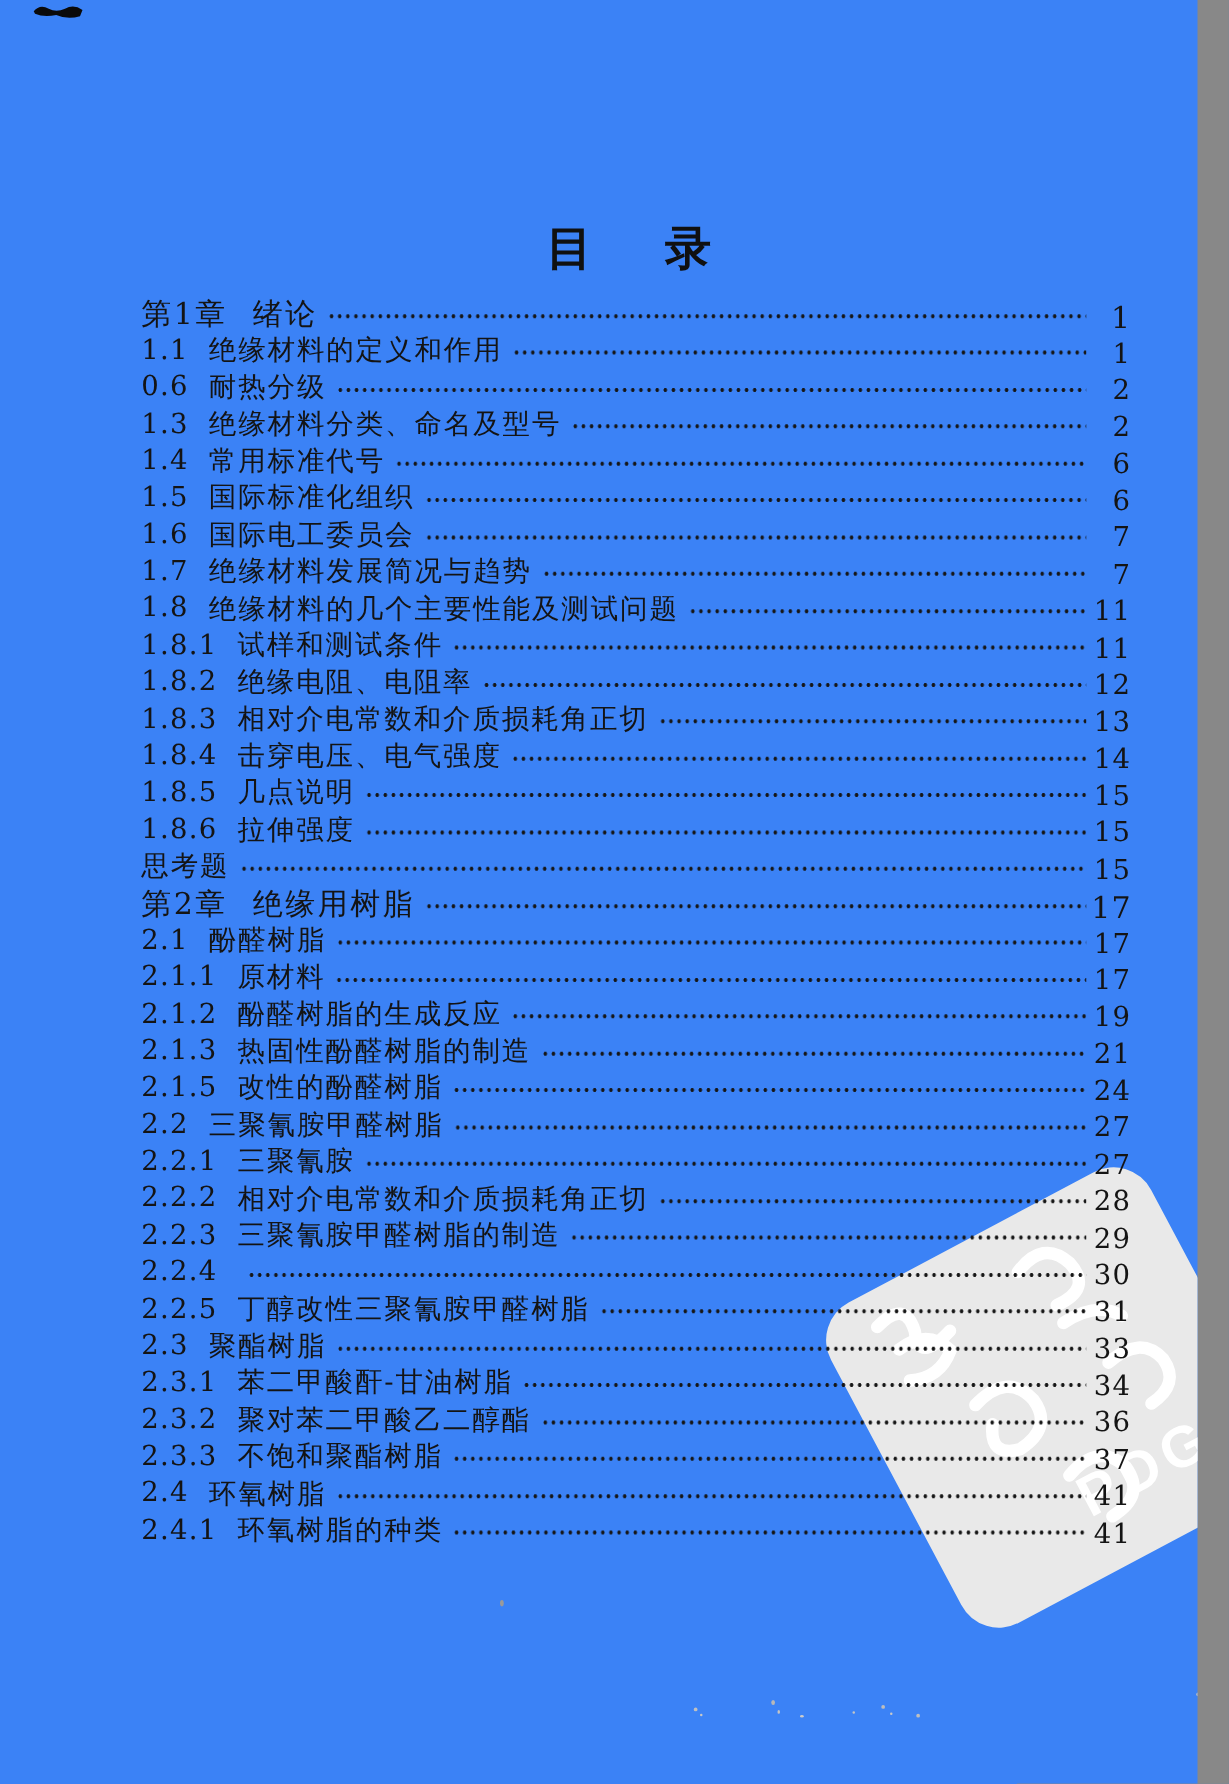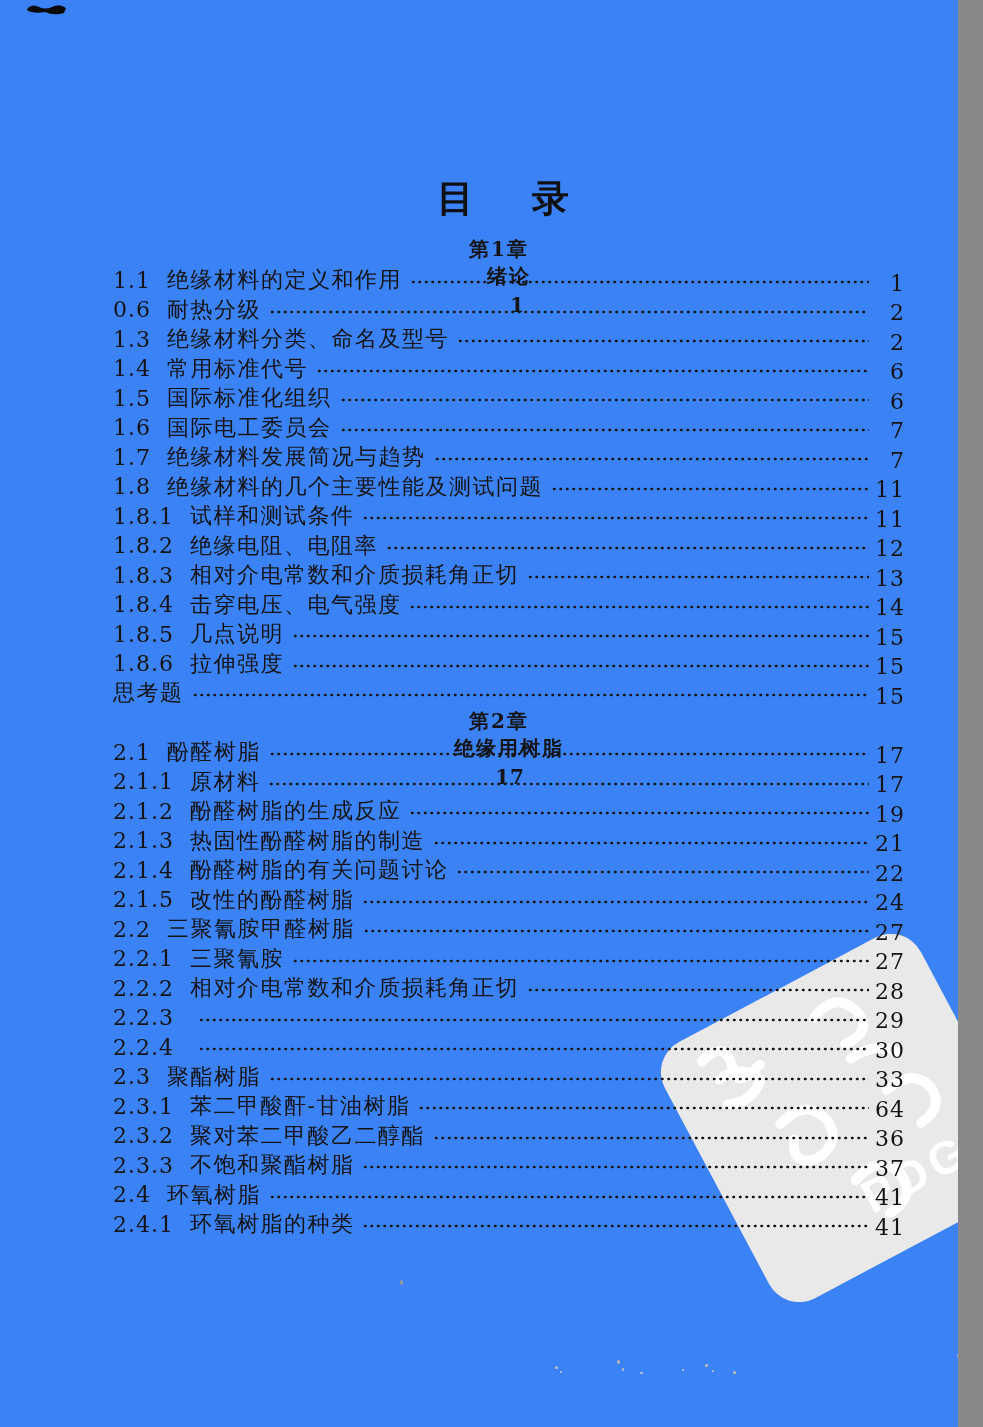--- a/index.html
+++ b/index.html
@@ -40,21 +40,21 @@
   .toc{
     position:absolute;left:113px;top:236px;width:792px;
     z-index:1;
   }
   .row{
     display:flex;align-items:center;
     height:29.5px;
     font-size:22px;
     white-space:nowrap;
   }
-  .row.chapter{font-weight:700;font-size:20px;flex-direction:column;}
+  .row.chapter{font-weight:400;font-size:24px;}
   .num{flex:none;margin-right:16px;letter-spacing:1px;}
   .chapter .num{margin-right:20px;letter-spacing:2px;}
   .ttl{flex:none;letter-spacing:1.5px;}
   .chapter .ttl{letter-spacing:2px;}
   .leader{
     flex:1 1 auto;height:8px;margin:0 4px 0 8px;
     background-image:radial-gradient(circle,#161616 1.35px,rgba(0,0,0,0) 1.6px);
     background-size:6.5px 8px;background-position:0 50%;background-repeat:repeat-x;
     position:relative;top:2px;
   }
@@ -209,26 +209,20 @@
     <span class="leader"></span>
     <span class="pg">19</span>
   </div>
       <div class="row subsection">
     <span class="num">2.1.3</span>
     <span class="ttl">热固性酚醛树脂的制造</span>
     <span class="leader"></span>
     <span class="pg">21</span>
   </div>
       <div class="row subsection">
-    <span class="num">2.1.4</span>
-    <span class="ttl">酚醛树脂的有关问题讨论</span>
-    <span class="leader"></span>
-    <span class="pg">22</span>
-  </div>
-      <div class="row subsection">
     <span class="num">2.1.5</span>
     <span class="ttl">改性的酚醛树脂</span>
     <span class="leader"></span>
     <span class="pg">24</span>
   </div>
       <div class="row section">
     <span class="num">2.2</span>
     <span class="ttl">三聚氰胺甲醛树脂</span>
     <span class="leader"></span>
     <span class="pg">27</span>
@@ -240,39 +234,46 @@
     <span class="pg">27</span>
   </div>
       <div class="row subsection">
     <span class="num">2.2.2</span>
     <span class="ttl">相对介电常数和介质损耗角正切</span>
     <span class="leader"></span>
     <span class="pg">28</span>
   </div>
       <div class="row subsection">
     <span class="num">2.2.3</span>
+    <span class="ttl">三聚氰胺甲醛树脂的制造</span>
     <span class="leader"></span>
     <span class="pg">29</span>
   </div>
       <div class="row subsection">
     <span class="num">2.2.4</span>
     <span class="leader"></span>
     <span class="pg">30</span>
+  </div>
+      <div class="row subsection">
+    <span class="num">2.2.5</span>
+    <span class="ttl">丁醇改性三聚氰胺甲醛树脂</span>
+    <span class="leader"></span>
+    <span class="pg">31</span>
   </div>
       <div class="row section">
     <span class="num">2.3</span>
     <span class="ttl">聚酯树脂</span>
     <span class="leader"></span>
     <span class="pg">33</span>
   </div>
       <div class="row subsection">
     <span class="num">2.3.1</span>
     <span class="ttl">苯二甲酸酐-甘油树脂</span>
     <span class="leader"></span>
-    <span class="pg">64</span>
+    <span class="pg">34</span>
   </div>
       <div class="row subsection">
     <span class="num">2.3.2</span>
     <span class="ttl">聚对苯二甲酸乙二醇酯</span>
     <span class="leader"></span>
     <span class="pg">36</span>
   </div>
       <div class="row subsection">
     <span class="num">2.3.3</span>
     <span class="ttl">不饱和聚酯树脂</span>

